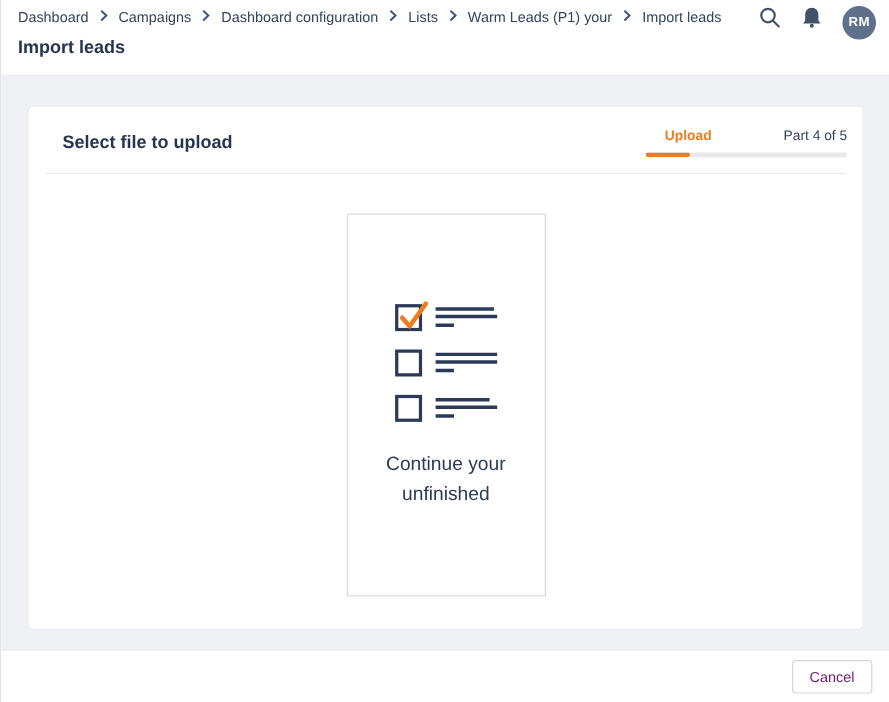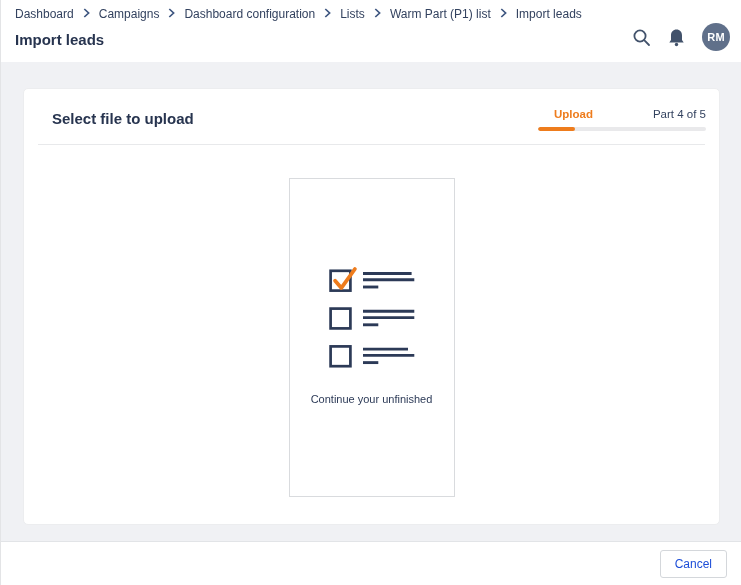--- a/index.html
+++ b/index.html
@@ -23,22 +23,22 @@
   .topbar{
     position:absolute;top:0;left:0;right:0;height:62px;
     background:#fff;padding:7px 14px 0;
   }
   .breadcrumb{display:flex;align-items:flex-start;gap:9px;font-size:12px;}
   .crumb{color:#33425f;cursor:pointer;white-space:nowrap;}
   .crumb.current{cursor:default;}
   .sep{display:inline-flex;align-items:center;margin-top:1px;}
   .page-title{font-size:15px;font-weight:bold;margin-top:10px;color:#27344f;}
   .topbar-actions{
-    position:absolute;top:23px;right:11px;
-    display:flex;align-items:center;gap:17px;
+    position:absolute;top:5px;right:11px;
+    display:flex;align-items:flex-start;gap:17px;
   }
   .icon-btn{display:inline-flex;align-items:center;cursor:pointer;}
   .avatar{
     width:28px;height:28px;border-radius:50%;
     background:var(--avatar-bg);color:#fff;
     font-size:11px;font-weight:bold;letter-spacing:.3px;
     display:flex;align-items:center;justify-content:center;cursor:pointer;
   }
   
   .content{
@@ -64,31 +64,31 @@
   .progress-fill{height:100%;background:var(--accent);border-radius:2px;width:22%;}
   .panel-divider{margin:13px 14px 0;border-top:1px solid #e8e9eb;}
   
   .options{display:flex;justify-content:center;gap:17px;margin-top:33px;}
   .option-card{
     width:166px;height:319px;background:#fff;border:1px solid #d9dbde;
     display:flex;flex-direction:column;align-items:center;justify-content:center;
     padding:0 12px;cursor:pointer;text-align:center;
   }
   .opt-icon{display:block;margin-bottom:16px;}
-  .opt-label{font-size:11px;line-height:1.55;color:#2c3a57;display:block;}
+  .opt-label{font-size:16px;line-height:1.55;color:#2c3a57;display:block;}
   .opt-line{display:block;}
   
   .footbar{
     position:absolute;left:0;right:0;bottom:0;height:44px;
     background:#fff;border-top:1px solid #e2e4e7;
   }
   .btn-cancel{
     position:absolute;right:14px;top:8px;height:28px;padding:0 14px;
     background:#fff;border:1px solid #d4d7db;border-radius:3px;
-    font-family:"Liberation Sans",sans-serif;font-size:12px;color:#1d4ed8;
+    font-family:"Liberation Sans",sans-serif;font-size:12px;color:#701a75;
     cursor:pointer;
   }
 </style>
 </head>
 <body>
 
 <div class="app">
 
   <header class="topbar">
     <nav class="breadcrumb">
@@ -109,21 +109,21 @@
           <svg width="7" height="10" viewBox="0 0 7 10">
             <path d="M1.3 1 L5.6 5 L1.3 9" stroke="#3e5680" stroke-width="1.7" fill="none"></path>
           </svg>
         </span>
       <span class="crumb">Lists</span>
       <span class="sep">
           <svg width="7" height="10" viewBox="0 0 7 10">
             <path d="M1.3 1 L5.6 5 L1.3 9" stroke="#3e5680" stroke-width="1.7" fill="none"></path>
           </svg>
         </span>
-      <span class="crumb">Warm Part (P1) list</span>
+      <span class="crumb">Warm Leads (P1) your</span>
       <span class="sep">
           <svg width="7" height="10" viewBox="0 0 7 10">
             <path d="M1.3 1 L5.6 5 L1.3 9" stroke="#3e5680" stroke-width="1.7" fill="none"></path>
           </svg>
         </span>
       <span class="crumb current">Import leads</span>
     </nav>
     <h1 class="page-title">Import leads</h1>
 
     <div class="topbar-actions">

